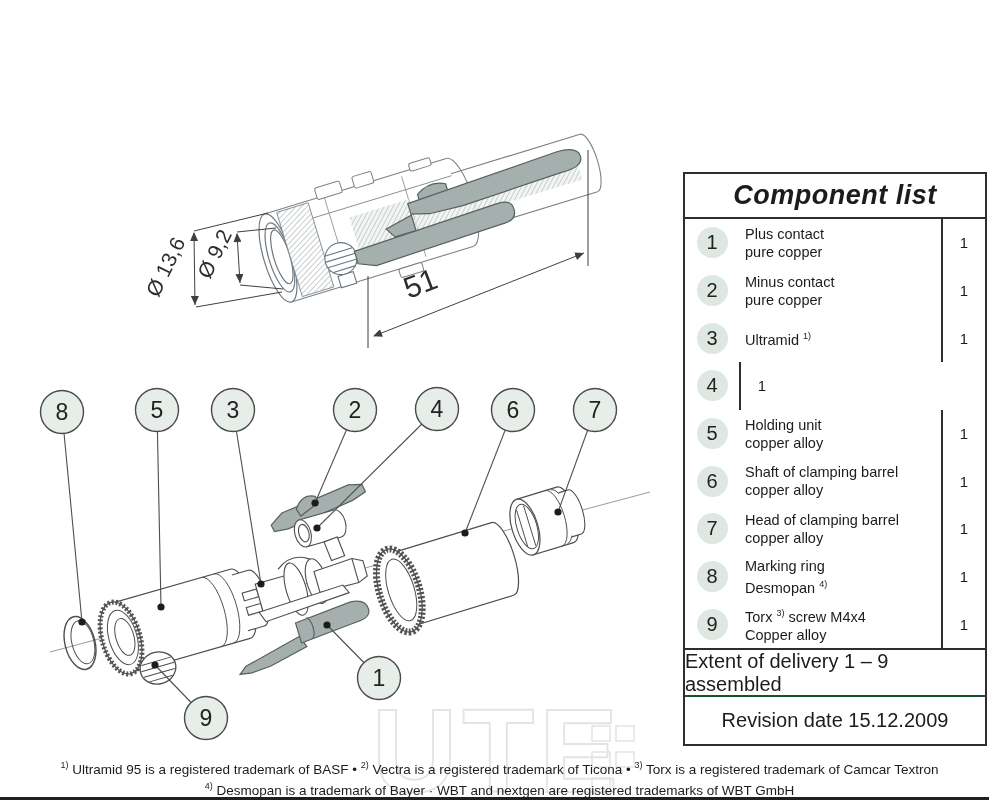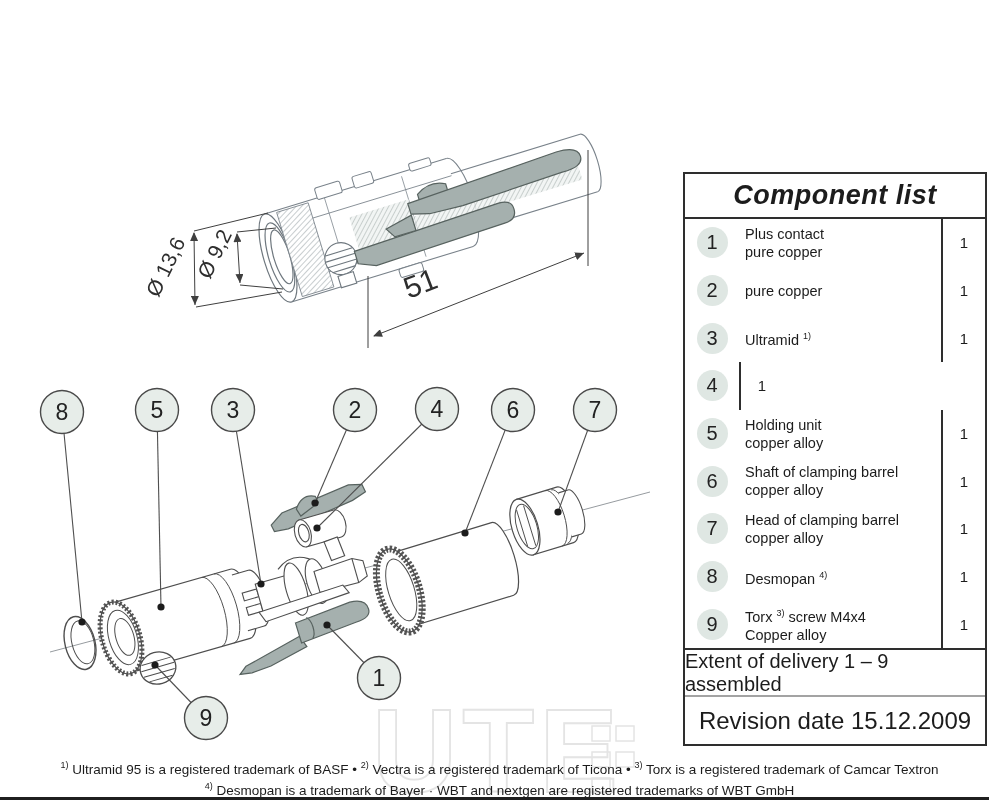--- a/index.html
+++ b/index.html
@@ -15,22 +15,22 @@
   .crow{display:flex;align-items:center;height:47.7px;}
   .num-cell{width:54px;display:flex;align-items:center;justify-content:center;flex:0 0 54px;}
   .num-badge{width:31px;height:31px;border-radius:50%;background:#dfe7e3;display:flex;align-items:center;
              justify-content:center;font-size:20px;color:#222;}
   .name-cell{flex:1 1 auto;padding-left:6px;font-size:14.5px;line-height:18px;}
   .name-cell sup{font-size:9px;}
   .qty-cell{flex:0 0 42px;align-self:stretch;border-left:2px solid #2e2e2e;display:flex;align-items:center;
             justify-content:center;font-size:15px;}
   .clist-extent{height:45px;border-top:2px solid #2e2e2e;display:flex;align-items:center;justify-content:center;
                 font-size:20px;}
-  .clist-revision{height:47px;border-top:2px solid #a3a3a3;display:flex;align-items:center;justify-content:center;
-                  font-size:24px;}
+  .clist-revision{height:47px;border-top:2px solid #14532d;display:flex;align-items:center;justify-content:center;
+                  font-size:20px;}
 
   
   .footnotes{position:absolute;left:0;right:0;top:757px;text-align:center;font-size:13.5px;line-height:16px;}
   .footnotes sup{font-size:9px;}
   .bottom-rule{position:absolute;left:0;right:10px;top:797px;height:3px;background:#1f1f1f;}
 </style>
 </head>
 <body>
 
 <div class="page">
@@ -256,20 +256,21 @@
             <div class="nline"><span>Plus contact</span></div>
             <div class="nline"><span>pure copper</span></div>
           </div>
           <div class="qty-cell">1</div>
         </div>
         <div class="crow">
           <div class="num-cell">
             <div class="num-badge">2</div>
           </div>
           <div class="name-cell">
+            <div class="nline"><span>Minus contact</span></div>
             <div class="nline"><span>pure copper</span></div>
           </div>
           <div class="qty-cell">1</div>
         </div>
         <div class="crow">
           <div class="num-cell">
             <div class="num-badge">3</div>
           </div>
           <div class="name-cell">
             <div class="nline"><span>Ultramid </span><sup>1)</sup></div>
@@ -310,20 +311,21 @@
             <div class="nline"><span>Head of clamping barrel</span></div>
             <div class="nline"><span>copper alloy</span></div>
           </div>
           <div class="qty-cell">1</div>
         </div>
         <div class="crow">
           <div class="num-cell">
             <div class="num-badge">8</div>
           </div>
           <div class="name-cell">
+            <div class="nline"><span>Marking ring</span></div>
             <div class="nline"><span>Desmopan </span><sup>4)</sup></div>
           </div>
           <div class="qty-cell">1</div>
         </div>
         <div class="crow">
           <div class="num-cell">
             <div class="num-badge">9</div>
           </div>
           <div class="name-cell">
             <div class="nline"><span>Torx </span><sup>3)</sup><span> screw M4x4</span></div>

